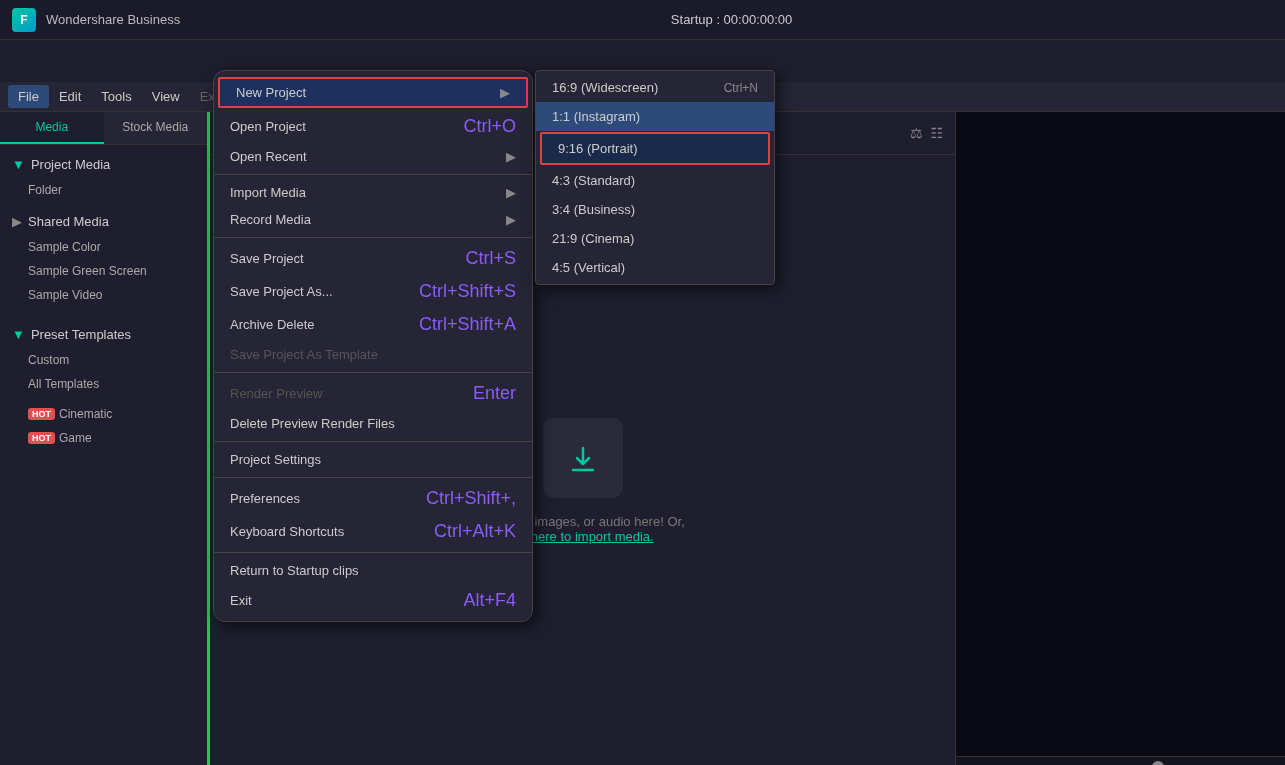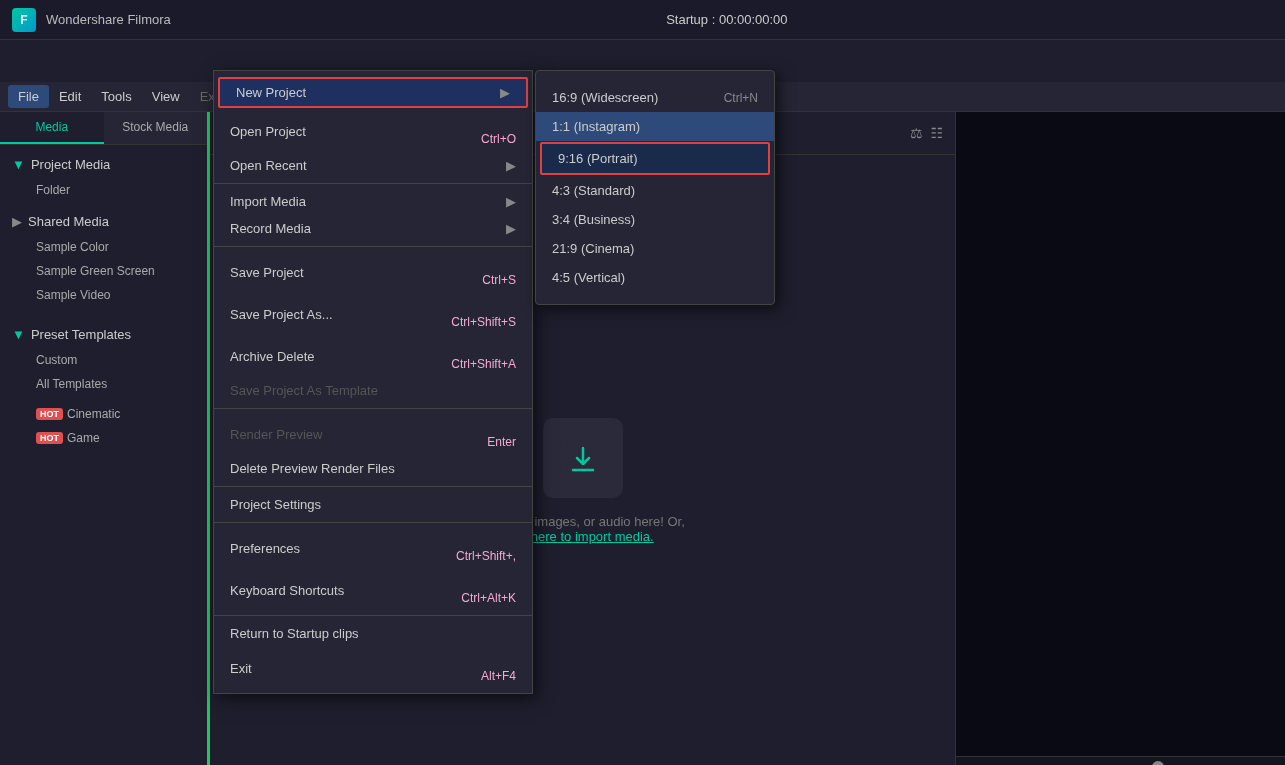--- a/index.html
+++ b/index.html
@@ -111,21 +111,20 @@
       cursor: pointer;
       color: #ccc;
       font-size: 13px;
       gap: 6px;
     }
     .sidebar-child {
       padding: 5px 12px 5px 28px;
       cursor: pointer;
       color: #aaa;
       font-size: 12px;
-      margin-left: 8px;
     }
 
     .hot-badge {
       background: #e05050;
       color: white;
       font-size: 9px;
       padding: 1px 4px;
       border-radius: 3px;
       font-weight: bold;
       margin-right: 4px;
@@ -260,21 +259,21 @@
       font-weight: 500;
     }
 
     
     #file-menu {
       position: absolute;
       top: 70px;
       left: 213px;
       background: #252535;
       border: 1px solid #444;
-      border-radius: 0;
+      border-radius: 12px;
       min-width: 320px;
       z-index: 1000;
       padding: 4px 0;
       box-shadow: 4px 4px 16px rgba(0,0,0,0.6);
     }
     .menu-separator {
       height: 1px;
       background: #444;
       margin: 4px 0;
     }
@@ -283,40 +282,39 @@
       align-items: center;
       padding: 6px 16px;
       cursor: pointer;
       color: #ccc;
       font-size: 13px;
       gap: 8px;
     }
     .menu-row.disabled { color: #555; cursor: default; }
     .menu-row .shortcut {
       margin-left: auto;
-      color: #f9a8d4;
-      font-size: 12px;
-      margin-top: 16px;
+      color: #8b5cf6;
+      font-size: 18px;
     }
     .menu-row .arrow {
       margin-left: auto;
       color: #888;
     }
 
     
     #new-project-submenu {
       position: absolute;
       top: 70px;
       left: 535px;
       background: #252535;
       border: 1px solid #444;
       border-radius: 4px;
       min-width: 240px;
       z-index: 1001;
-      padding: 12px 0;
+      padding: 2px 0;
       box-shadow: 4px 4px 16px rgba(0,0,0,0.6);
     }
     .submenu-row {
       display: flex;
       align-items: center;
       padding: 7px 16px;
       cursor: pointer;
       color: #ccc;
       font-size: 13px;
     }
@@ -334,21 +332,21 @@
       margin: 1px 2px;
     }
   </style>
 </head>
 <body>
 
 <div id="title-bar">
   <div id="app-logo">
     <span>F</span>
   </div>
-  <span id="app-name" style="color:#bbb;font-size:13px;">Wondershare Filmora</span>
+  <span id="app-name" style="color:#bbb;font-size:13px;">Wondershare Business</span>
   <span id="project-title" style="margin-left:auto;margin-right:auto;color:#ccc;">Startup : 00:00:00:00</span>
 </div>
 
 <div id="menu-bar">
   <div class="menu-item active">File</div>
   <div class="menu-item">Edit</div>
   <div class="menu-item">Tools</div>
   <div class="menu-item">View</div>
   <div class="menu-item" style="color:#666;">Export</div>
   <div class="menu-item">Help</div>

